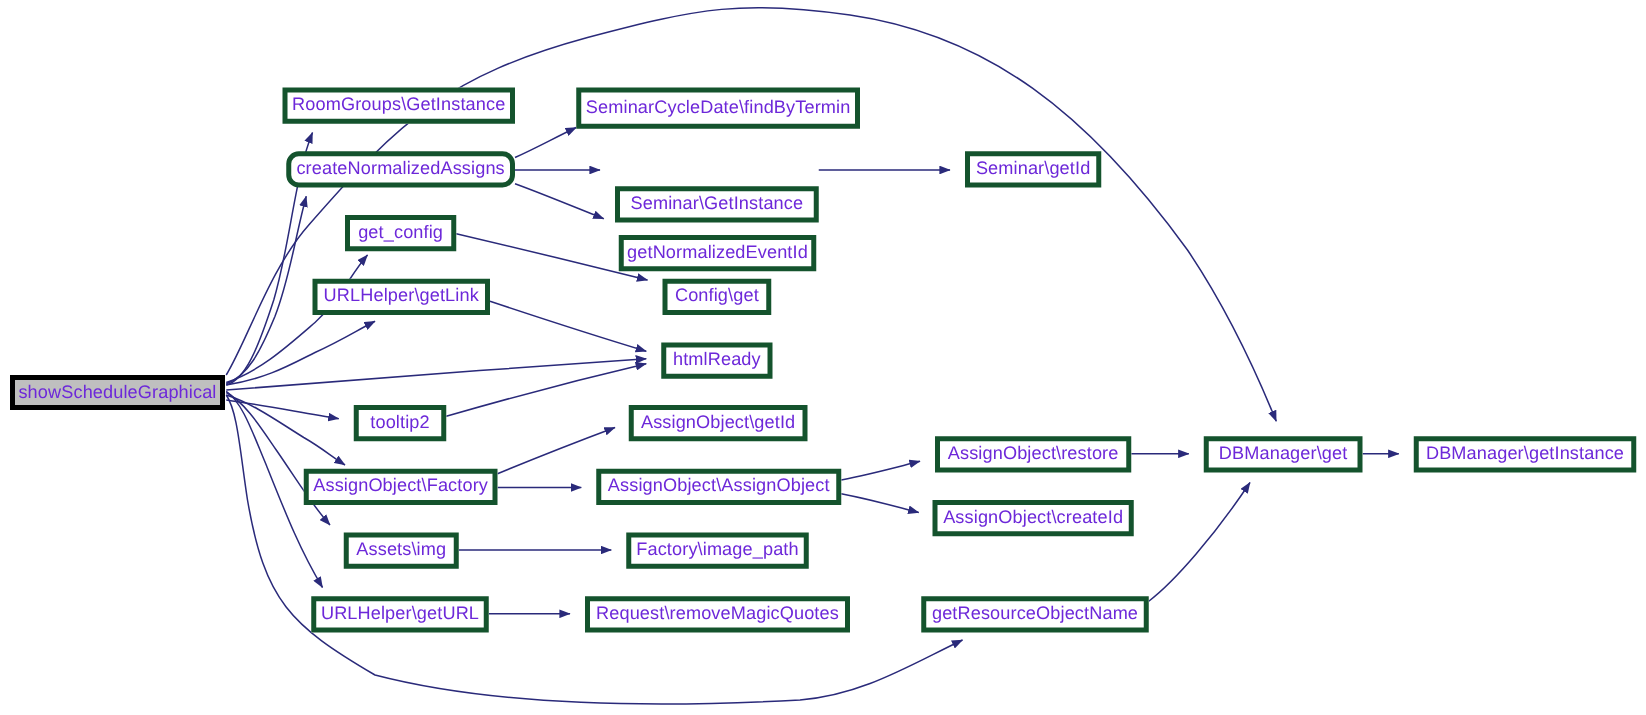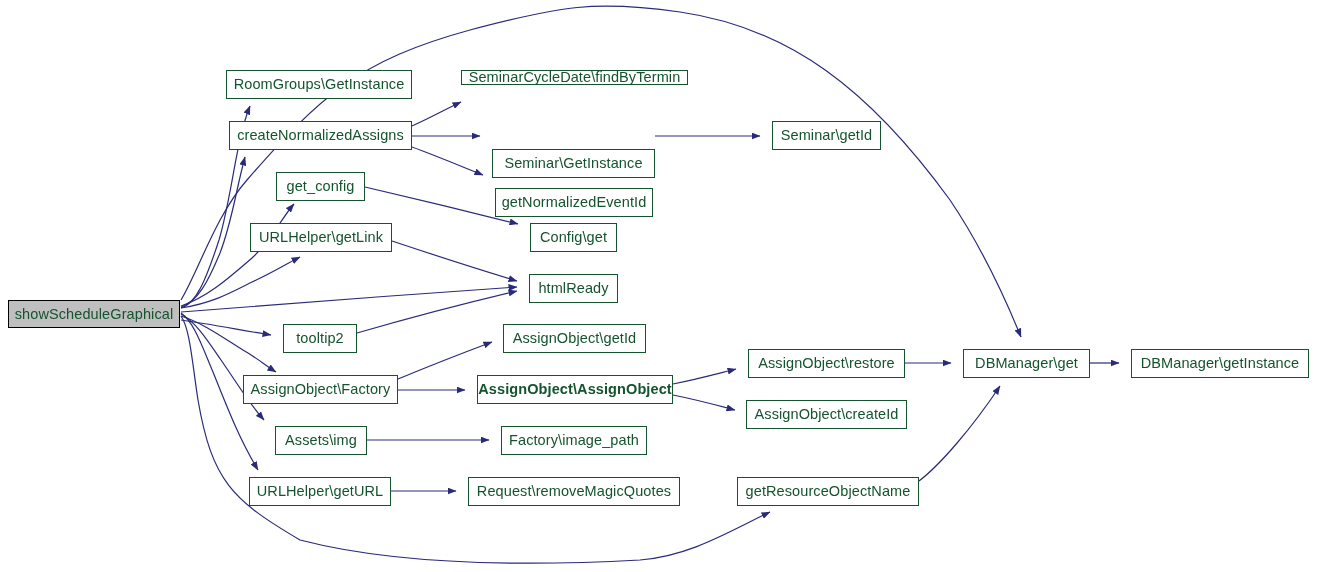--- a/index.html
+++ b/index.html
@@ -19,23 +19,23 @@
     position: absolute;
     left: 0;
     top: 0;
     width: 1317px;
     height: 572px;
     pointer-events: none;
   }
   .gnode {
     position: absolute;
     box-sizing: border-box;
-    border: 1px solid #14532d;
+    border: 4px solid #14532d;
     background: #ffffff;
-    color: #14532d;
+    color: #6d28d9;
     font-size: 14.5px;
     line-height: 1;
     display: flex;
     align-items: center;
     justify-content: center;
     white-space: nowrap;
     letter-spacing: 0.1px;
     z-index: 3;
   }
   .gnode.root {
@@ -79,33 +79,33 @@
         <path d="M905,363 C922,363 938,363 951,363" fill="none" stroke="#2a2a7a" stroke-width="1.2" marker-end="url(#arrowhead)"></path>
         <path d="M1090,363 C1102,363 1110,363 1119,363" fill="none" stroke="#2a2a7a" stroke-width="1.2" marker-end="url(#arrowhead)"></path>
         <path d="M919,481 C940,465 972,428 1000,386" fill="none" stroke="#2a2a7a" stroke-width="1.2" marker-end="url(#arrowhead)"></path>
         <path d="M367,440 C409,440 450,440 489,440" fill="none" stroke="#2a2a7a" stroke-width="1.2" marker-end="url(#arrowhead)"></path>
         <path d="M391,491 C414,491 436,491 456,491" fill="none" stroke="#2a2a7a" stroke-width="1.2" marker-end="url(#arrowhead)"></path>
       </g>
   </svg>
   <div id="node-layer">
       <div class="gnode root" style="left: 8px; top: 300px; width: 172px; height: 28px;">showScheduleGraphical</div>
       <div class="gnode" style="left: 226px; top: 70px; width: 186px; height: 29px;">RoomGroups\GetInstance</div>
-      <div class="gnode" style="left: 229px; top: 121px; width: 183px; height: 29px;">createNormalizedAssigns</div>
-      <div class="gnode" style="left: 461px; top: 70px; width: 227px; height: 15px;">SeminarCycleDate\findByTermin</div>
+      <div class="gnode" style="left: 229px; top: 121px; width: 183px; height: 29px; border-radius: 10px;">createNormalizedAssigns</div>
+      <div class="gnode" style="left: 461px; top: 70px; width: 227px; height: 33px;">SeminarCycleDate\findByTermin</div>
       <div class="gnode" style="left: 492px; top: 121px; width: 163px; height: 29px; margin-top: 28px;">Seminar\GetInstance</div>
       <div class="gnode" style="left: 772px; top: 121px; width: 109px; height: 29px;">Seminar\getId</div>
       <div class="gnode" style="left: 495px; top: 172px; width: 158px; height: 29px; margin-top: 16px;">getNormalizedEventId</div>
       <div class="gnode" style="left: 276px; top: 172px; width: 89px; height: 29px;">get_config</div>
       <div class="gnode" style="left: 530px; top: 223px; width: 87px; height: 29px;">Config\get</div>
       <div class="gnode" style="left: 250px; top: 223px; width: 142px; height: 29px;">URLHelper\getLink</div>
       <div class="gnode" style="left: 529px; top: 274px; width: 89px; height: 29px;">htmlReady</div>
       <div class="gnode" style="left: 283px; top: 324px; width: 74px; height: 29px;">tooltip2</div>
       <div class="gnode" style="left: 503px; top: 324px; width: 143px; height: 29px;">AssignObject\getId</div>
       <div class="gnode" style="left: 243px; top: 375px; width: 155px; height: 29px;">AssignObject\Factory</div>
-      <div class="gnode" style="left: 477px; top: 375px; width: 196px; height: 29px; font-weight: bold;">AssignObject\AssignObject</div>
+      <div class="gnode" style="left: 477px; top: 375px; width: 196px; height: 29px;">AssignObject\AssignObject</div>
       <div class="gnode" style="left: 748px; top: 349px; width: 157px; height: 29px;">AssignObject\restore</div>
       <div class="gnode" style="left: 746px; top: 400px; width: 161px; height: 29px;">AssignObject\createId</div>
       <div class="gnode" style="left: 963px; top: 349px; width: 127px; height: 29px;">DBManager\get</div>
       <div class="gnode" style="left: 1131px; top: 349px; width: 178px; height: 29px; text-align: right;">DBManager\getInstance</div>
       <div class="gnode" style="left: 275px; top: 426px; width: 92px; height: 29px;">Assets\img</div>
       <div class="gnode" style="left: 501px; top: 426px; width: 146px; height: 29px;">Factory\image_path</div>
       <div class="gnode" style="left: 249px; top: 477px; width: 142px; height: 29px;">URLHelper\getURL</div>
       <div class="gnode" style="left: 468px; top: 477px; width: 212px; height: 29px;">Request\removeMagicQuotes</div>
       <div class="gnode" style="left: 737px; top: 477px; width: 182px; height: 29px;">getResourceObjectName</div>
     </div>

